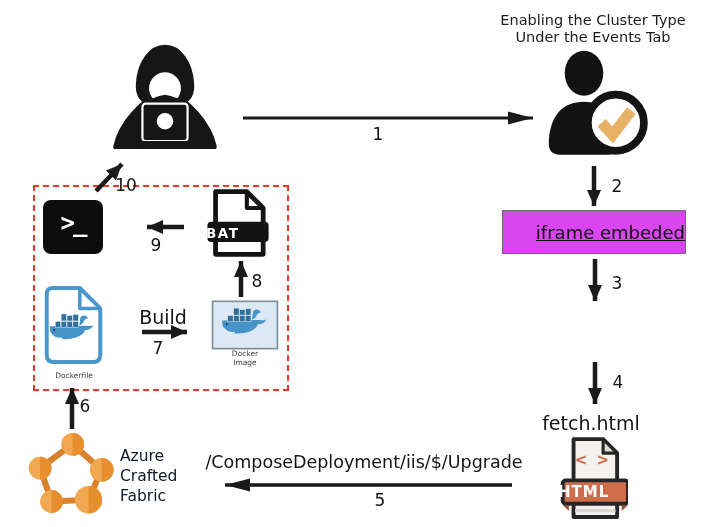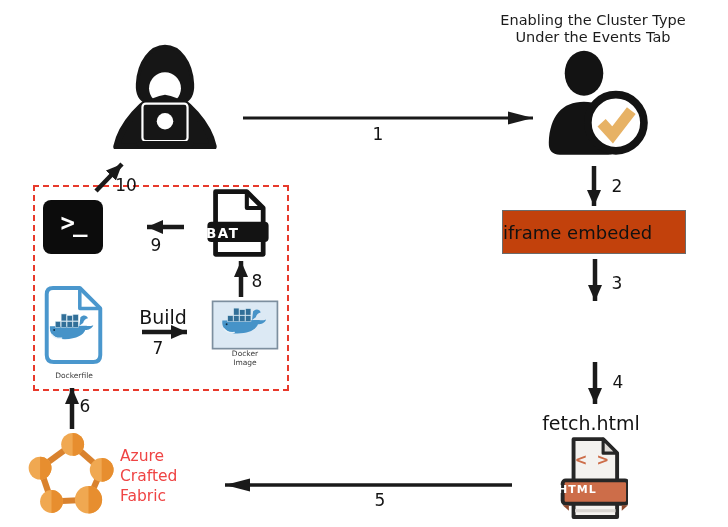--- a/index.html
+++ b/index.html
@@ -5,33 +5,33 @@
   html,body{margin:0;padding:0;background:#ffffff;}
   #canvas{
     position:relative;width:728px;height:527px;background:#ffffff;overflow:hidden;
     font-family:"DejaVu Sans",sans-serif;color:#1a1a1a;padding-left:18px;
   }
   .abs{position:absolute;}
   .ctr{transform:translateX(-50%);white-space:nowrap;}
   .num{position:absolute;font-size:17px;transform:translateX(-50%);color:#141414;}
   .edge-label{position:absolute;font-size:17px;color:#141414;}
   .flow-box{
-    position:absolute;border:1.4px solid #6b6b6b;background:#c2410c;
-    display:flex;align-items:center;justify-content:flex-start;font-size:18px;color:#111;
+    position:absolute;border:1.4px solid #6b6b6b;background:#d946ef;
+    display:flex;align-items:center;justify-content:flex-end;font-size:18px;color:#111;text-decoration:underline;
   }
   .dashed-zone{
     position:absolute;left:33px;top:185px;width:252px;height:202px;
     border:2.6px dashed #e8392b;background:transparent;
   }
   .caption{
     position:absolute;left:487px;top:12px;width:212px;text-align:center;
     font-size:14.5px;line-height:1.2;color:#1c1c1c;
   }
   .tiny-label{position:absolute;font-size:7.5px;color:#3a3a3a;text-align:center;line-height:1.25;}
-  .azure-text{position:absolute;left:120px;top:446px;font-size:15.5px;line-height:1.3;color:#ef4444;}
+  .azure-text{position:absolute;left:120px;top:446px;font-size:15.5px;line-height:1.3;color:#0f172a;}
   .terminal{
     position:absolute;left:43px;top:200px;width:60px;height:54px;background:#0c0c0c;border-radius:8px;
     display:flex;align-items:center;justify-content:center;
   }
   .terminal span{
     font-family:"DejaVu Sans Mono",monospace;font-weight:bold;font-size:24px;color:#fff;
     margin-top:-8px;letter-spacing:-2px;
   }
   .badge-text{
     position:absolute;text-align:left;font-weight:bold;color:#ffffff;
@@ -128,22 +128,23 @@
   <div class="edge-label ctr" style="left:591px;top:412px;font-size:19px">fetch.html</div>
   <svg class="abs" style="left:558px;top:436px" width="70" height="88" viewBox="0 0 90 113">
     <path d="M20 4 L58 4 L76 22 L76 104 L20 104 Z" fill="#f4f2ef" stroke="#262626" stroke-width="5" stroke-linejoin="round"></path>
     <path d="M58 4 L58 22 L76 22 Z" fill="#dedad6" stroke="#262626" stroke-width="4" stroke-linejoin="round"></path>
     <rect x="22" y="94" width="52" height="4" fill="#d9d5d1"></rect>
     <rect x="6" y="57" width="84" height="30" rx="4" fill="#cd6d49" stroke="#262626" stroke-width="5"></rect>
     <path d="M6 89 L14 96 L14 89 Z" fill="#8f4a2e"></path>
     <path d="M90 89 L82 96 L82 89 Z" fill="#8f4a2e"></path>
   </svg>
   <div class="code-glyph">&lt; &gt;</div>
-  <div class="badge-text" style="left:558px;top:483px;width:70px;font-size:11px;letter-spacing:1px">HTML</div>
-
+  <div class="badge-text" style="left:558px;top:483px;width:70px;font-size:15px;letter-spacing:1px">HTML</div>
+
+  <div class="edge-label ctr" style="left:364px;top:452px;font-size:17.5px">/ComposeDeployment/iis/$/Upgrade</div>
   <div class="num" style="left:380px;top:490px">5</div>
 
   <svg class="abs" style="left:26px;top:430px" width="88" height="92" viewBox="0 0 100 100">
     <g stroke="#d9822e" stroke-width="7">
       <line x1="53" y1="14" x2="16" y2="41"></line>
       <line x1="53" y1="14" x2="86" y2="43"></line>
       <line x1="16" y1="41" x2="29" y2="79"></line>
       <line x1="86" y1="43" x2="71" y2="77"></line>
       <line x1="29" y1="79" x2="71" y2="77"></line>
     </g>

